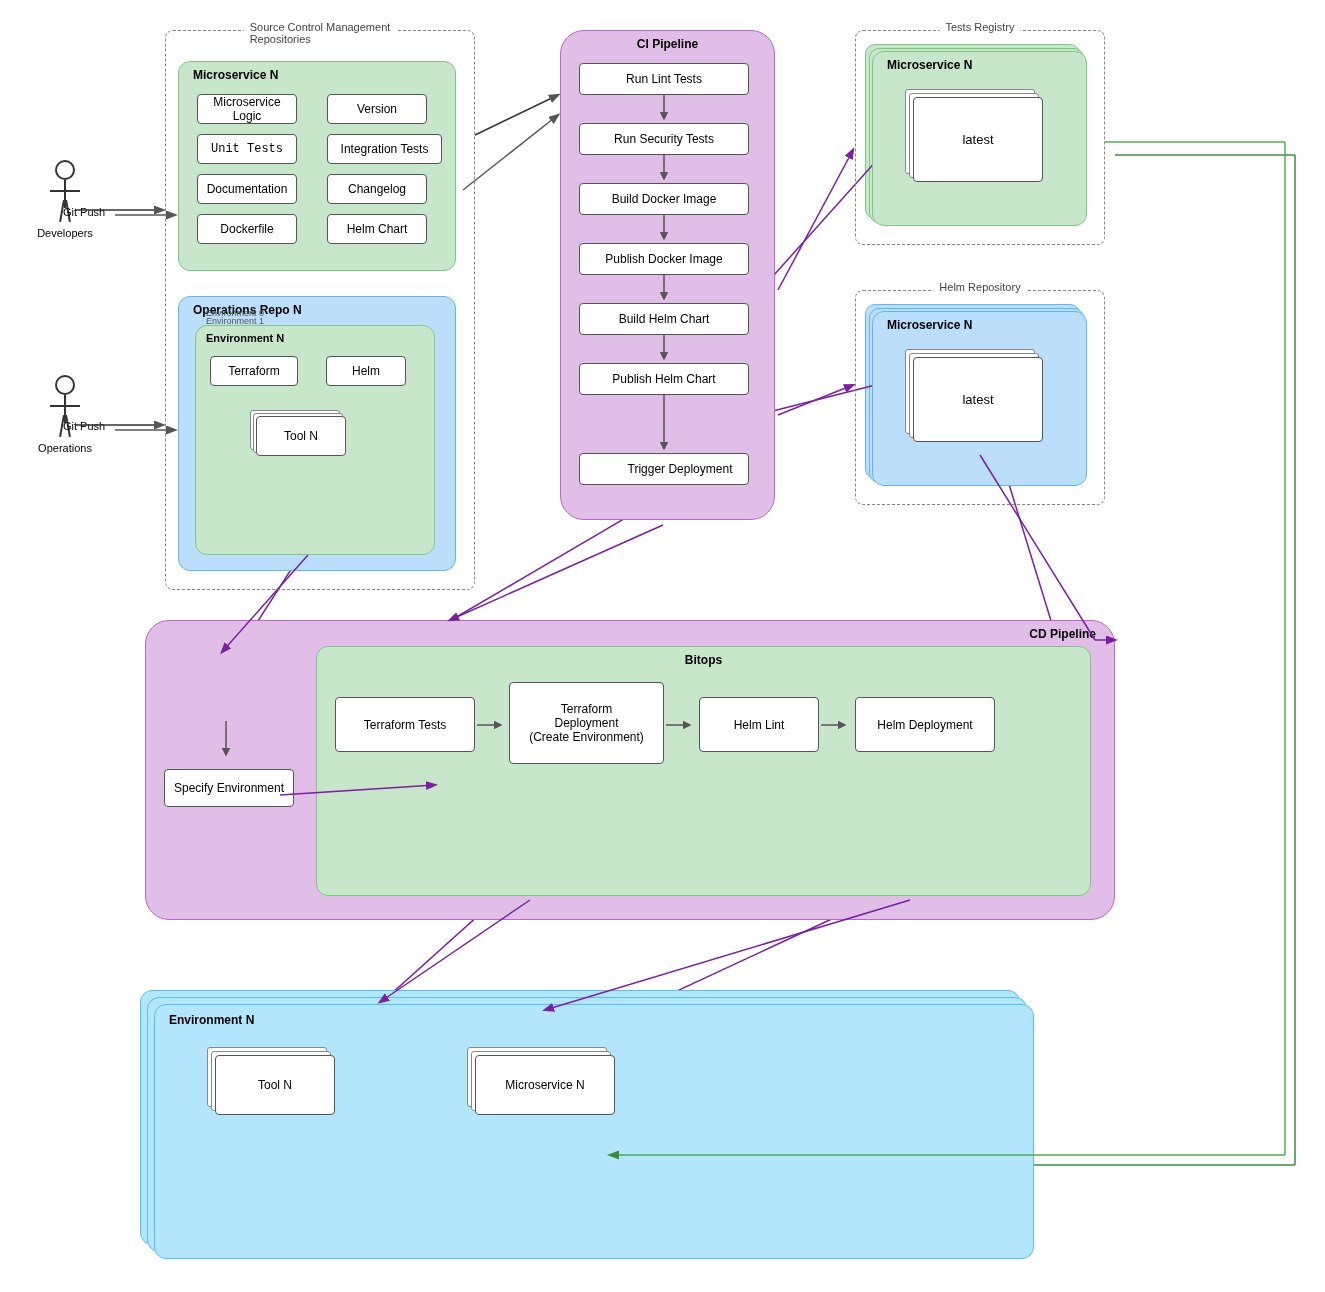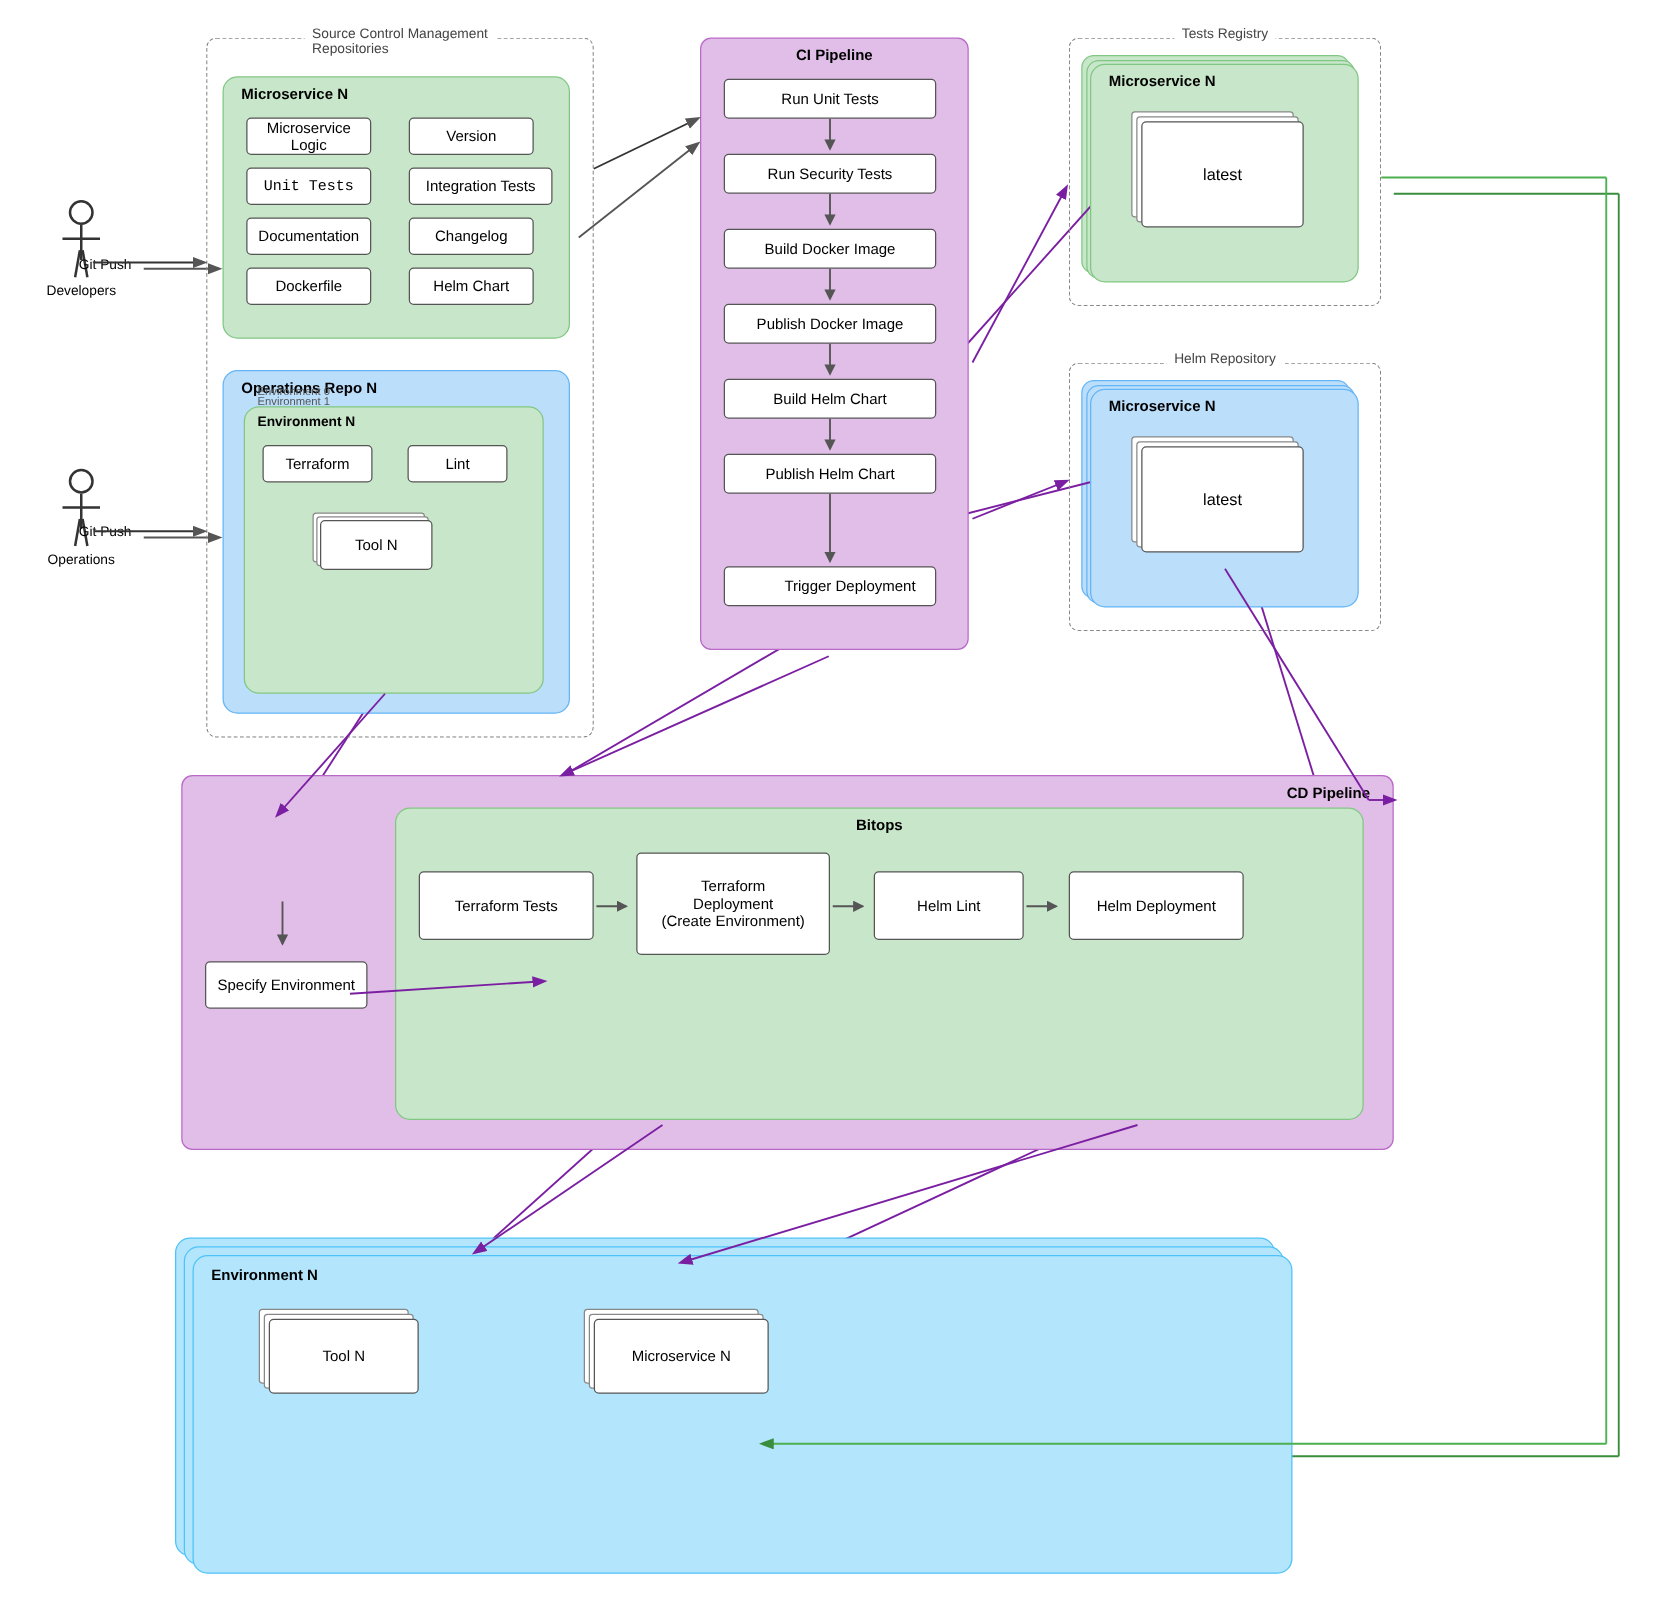--- a/index.html
+++ b/index.html
@@ -61,21 +61,21 @@
       position: absolute;
       background: #bbdefb;
       border: 1.5px solid #64b5f6;
       border-radius: 12px;
     }
     
     .purple-container {
       position: absolute;
       background: #e1bee7;
       border: 1.5px solid #ba68c8;
-      border-radius: 9px;
+      border-radius: 24px;
     }
 
     
     .arrows-svg {
       position: absolute;
       top: 0; left: 0;
       width: 1325px;
       height: 1292px;
       pointer-events: none;
     }
@@ -204,35 +204,35 @@
 
       <div class="green-container" style="left:16px;top:28px;width:240px;height:230px;">
 
         <div style="position:absolute;left:-6px;top:-6px;width:240px;height:230px;background:#c8e6c9;border:1.5px solid #81c784;border-radius:10px;z-index:-2;"></div>
         <div style="position:absolute;left:-3px;top:-3px;width:240px;height:230px;background:#c8e6c9;border:1.5px solid #81c784;border-radius:10px;z-index:-1;"></div>
         <span style="position:absolute;top:6px;left:10px;font-size:11px;font-weight:bold;z-index:1;">Environment N</span>
         <span style="position:absolute;top:-18px;left:10px;font-size:9px;color:#555;">Environment 0</span>
         <span style="position:absolute;top:-10px;left:10px;font-size:9px;color:#555;">Environment 1</span>
 
         <div class="box" style="left:14px;top:30px;width:88px;height:30px;">Terraform</div>
-        <div class="box" style="left:130px;top:30px;width:80px;height:30px;">Lint</div>
+        <div class="box" style="left:130px;top:30px;width:80px;height:30px;">Helm</div>
 
         <div style="position:absolute;left:60px;top:90px;">
           <div style="position:absolute;left:-6px;top:-6px;width:90px;height:40px;background:#fff;border:1.5px solid #888;border-radius:3px;"></div>
           <div style="position:absolute;left:-3px;top:-3px;width:90px;height:40px;background:#fff;border:1.5px solid #888;border-radius:3px;"></div>
           <div class="box" style="position:relative;left:0;top:0;width:90px;height:40px;">Tool N</div>
         </div>
       </div>
     </div>
   </div>
 
   <div class="purple-container" style="left:560px;top:30px;width:215px;height:490px;">
     <span style="position:absolute;top:6px;left:50%;transform:translateX(-50%);font-size:12px;font-weight:bold;white-space:nowrap;">CI Pipeline</span>
 
-    <div class="box" style="left:18px;top:32px;width:170px;height:32px;">Run Unit Tests</div>
+    <div class="box" style="left:18px;top:32px;width:170px;height:32px;">Run Lint Tests</div>
     <div class="box" style="left:18px;top:92px;width:170px;height:32px;">Run Security Tests</div>
     <div class="box" style="left:18px;top:152px;width:170px;height:32px;">Build Docker Image</div>
     <div class="box" style="left:18px;top:212px;width:170px;height:32px;">Publish Docker Image</div>
     <div class="box" style="left:18px;top:272px;width:170px;height:32px;">Build Helm Chart</div>
     <div class="box" style="left:18px;top:332px;width:170px;height:32px;">Publish Helm Chart</div>
     <div class="box" style="left:18px;top:422px;width:170px;height:32px;padding-left:40px;">Trigger Deployment</div>
 
     <svg style="position:absolute;left:0;top:0;width:215px;height:490px;pointer-events:none;">
       <defs>
         <marker id="arr-ci" markerWidth="6" markerHeight="6" refX="5" refY="3" orient="auto">

